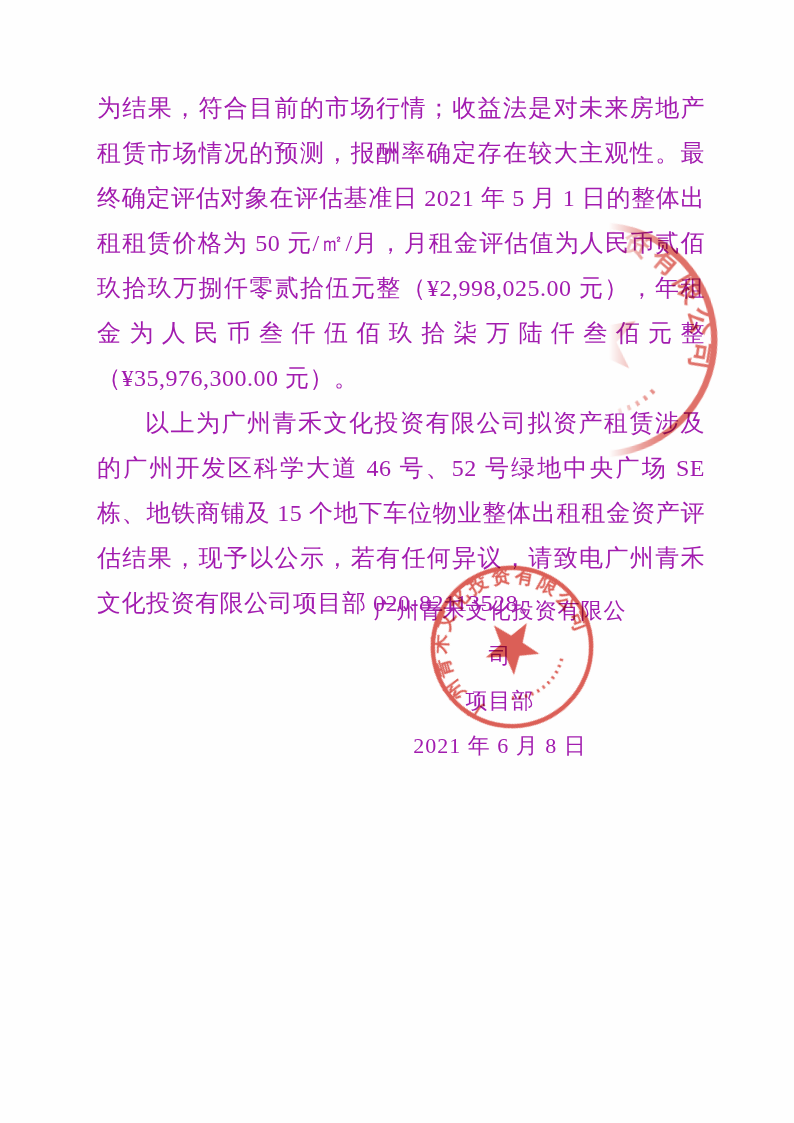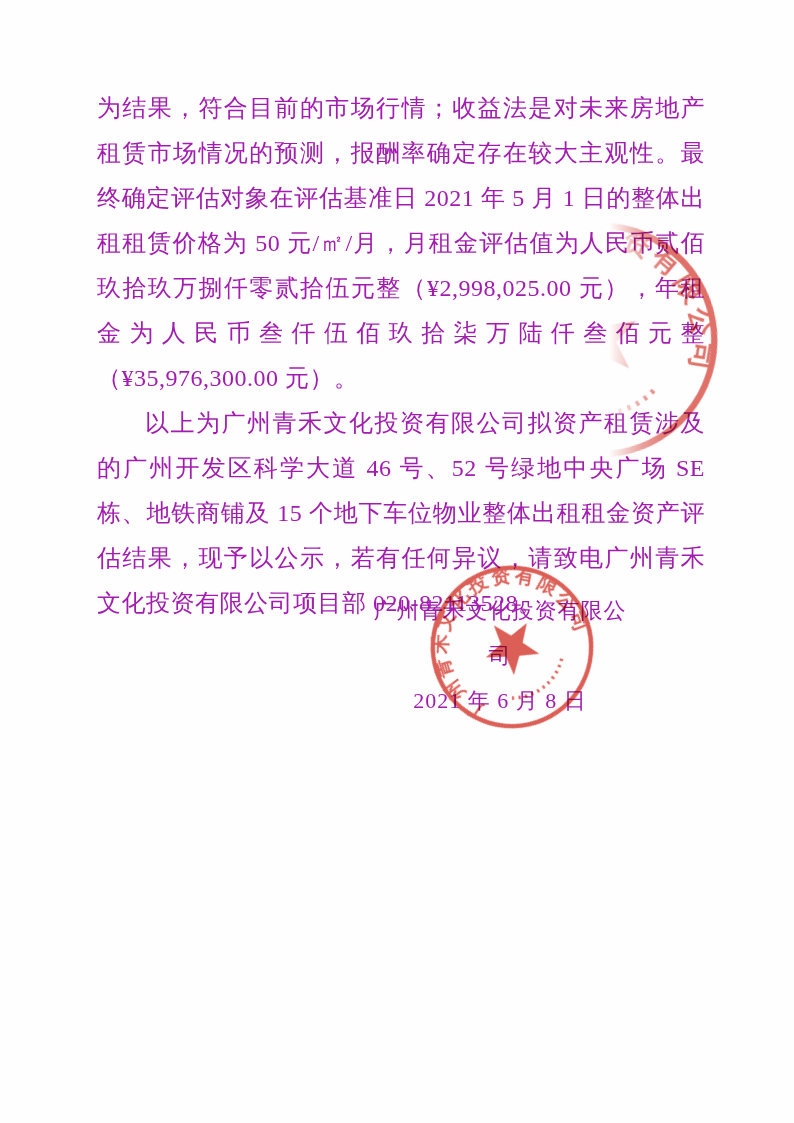--- a/index.html
+++ b/index.html
@@ -67,20 +67,21 @@
 
 <div class="page">
 
   <div class="body-text">
     <p class="para">为结果，符合目前的市场行情；收益法是对未来房地产租赁市场情况的预测，报酬率确定存在较大主观性。最终确定评估对象在评估基准日 2021 年 5 月 1 日的整体出租租赁价格为 50 元/㎡/月，月租金评估值为人民币贰佰玖拾玖万捌仟零贰拾伍元整（¥2,998,025.00 元），年租金为人民币叁仟伍佰玖拾柒万陆仟叁佰元整（¥35,976,300.00 元）。</p>
     <p class="para indent">以上为广州青禾文化投资有限公司拟资产租赁涉及的广州开发区科学大道 46 号、52 号绿地中央广场 SE 栋、地铁商铺及 15 个地下车位物业整体出租租金资产评估结果，现予以公示，若有任何异议，请致电广州青禾文化投资有限公司项目部 020-82113528。</p>
   </div>
 
   <div class="signature">
     <div>广州青禾文化投资有限公司</div>
+    <div>项目部</div>
     <div>2021 年 6 月 8 日</div>
   </div>
 
   <svg class="seal seal-main" viewBox="0 0 200 200">
     <circle cx="100" cy="100" r="90" fill="none" stroke="#d8493f" stroke-width="5"></circle>
     <path id="sealArcMain" d="M 32.9,131.3 A 74,74 0 1 1 167.1,131.3" fill="none"></path>
     <text font-size="22" fill="#d8493f">
       <textPath href="#sealArcMain" xlink:href="#sealArcMain" startOffset="0" textLength="300" lengthAdjust="spacing">广州青禾文化投资有限公司</textPath>
     </text>
     <polygon points="100,68 107.6,89.5 130.4,90.1 112.4,104.0 118.8,125.9 100,113 81.2,125.9 87.6,104.0 69.6,90.1 92.4,89.5" fill="#d8493f"></polygon>

